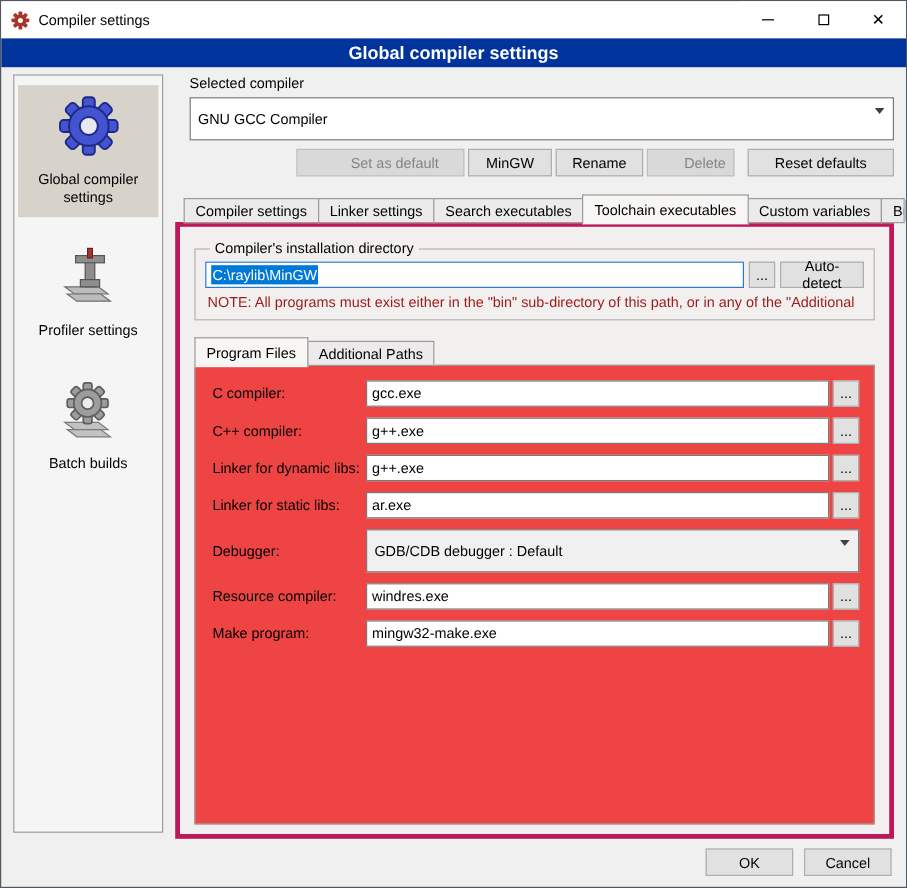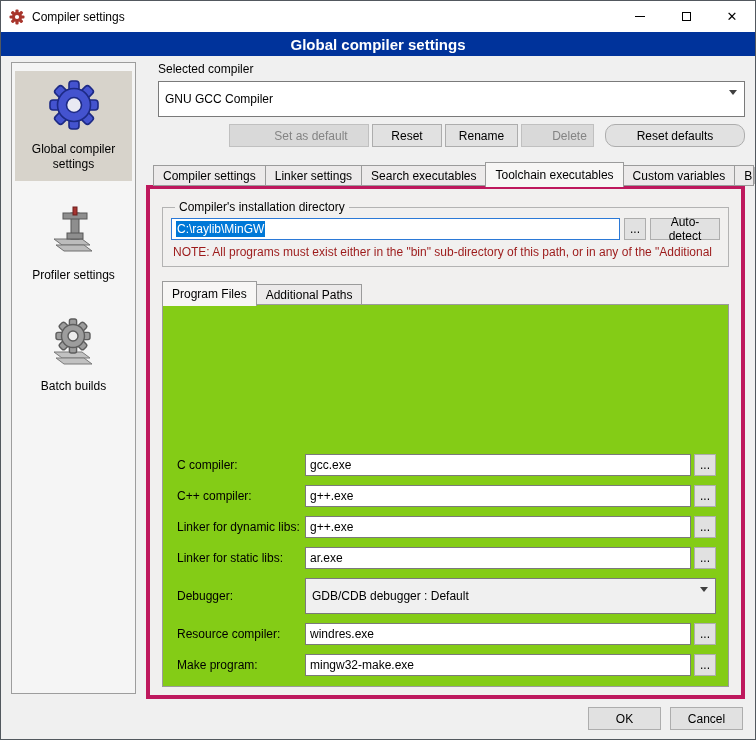--- a/index.html
+++ b/index.html
@@ -59,21 +59,21 @@
   .btn {
     background: #e1e1e1; border: 1px solid #adadad; height: 23px; font-size: 12px;
     display: flex; align-items: center; justify-content: center; cursor: default; padding: 0 6px;
   }
   .btn.disabled { color: #848484; background: #d9d9d9; border-color: #c0c0c0; padding-left: 30px; }
   .btnrow { display: flex; justify-content: flex-end; gap: 3px; margin: 7px 0 0 12px; }
   .btn-setdefault { width: 140px; }
   .btn-copy { width: 70px; }
   .btn-rename { width: 73px; }
   .btn-delete { width: 73px; }
-  .btn-reset { width: 140px; margin-left: 8px; border-radius: 10px; }
+  .btn-reset { width: 122px; margin-left: 8px; }
 
   
   .tabstrip { display: flex; align-items: flex-end; margin: 14px 0 0 7px; height: 25px; position: relative; z-index: 2; }
   .tab {
     height: 21px; padding: 0 9px; background: #eceaea; border: 1px solid #9b9b9b;
     display: flex; align-items: center; white-space: nowrap; cursor: default; margin-left: -1px;
   }
   .tab:first-child { margin-left: 0; }
   .tab.active { height: 25px; background: #f7f6f5; border-bottom: none; margin-bottom: -1px; z-index: 3; position: relative; }
   .tab.clipped { max-width: 43px; overflow: hidden; }
@@ -94,22 +94,22 @@
     padding: 0 4px; white-space: nowrap; overflow: hidden;
   }
   .textbox.focused { border-color: #2b79d7; }
   .seltext { background: #0078d7; color: #fff; padding: 1px 1px; }
   .browse { width: 22px; height: 22px; flex: 0 0 auto; }
   .autodetect { width: 70px; height: 22px; flex: 0 0 auto; }
   .note { color: #9c1a1a; margin: 5px 0 0 2px; white-space: nowrap; overflow: hidden; }
 
   .subtabstrip { margin: 13px 0 0 4px; }
   .subpanel {
-    flex: 1 1 auto; border: 1px solid #9b9b9b; background: #84cc16; margin: -1px 4px 0;
-    padding: 12px 12px 10px 14px; display: flex; flex-direction: column; gap: 9px; min-height: 0; justify-content: flex-end;
+    flex: 1 1 auto; border: 1px solid #9b9b9b; background: #ef4444; margin: -1px 4px 0;
+    padding: 12px 12px 10px 14px; display: flex; flex-direction: column; gap: 9px; min-height: 0;
   }
   .form-row { display: flex; align-items: center; }
   .row-label { width: 128px; flex: 0 0 auto; }
   .row-ctl { flex: 1 1 auto; display: flex; gap: 3px; min-width: 0; }
   .row-ctl .textbox { flex: 1 1 auto; }
   .row-ctl .combo { flex: 1 1 auto; }
 
   
   .footer { height: 40px; flex: 0 0 auto; display: flex; justify-content: flex-end; gap: 9px; padding: 8px 12px 0 0; }
   .footer .btn { width: 73px; }
@@ -206,21 +206,21 @@
 
       <div class="sel-label">Selected compiler</div>
 
       <div class="combo sel-combo">
         <span>GNU GCC Compiler</span>
         <span class="arrow"></span>
       </div>
 
       <div class="btnrow">
         <button class="btn btn-setdefault disabled">Set as default</button>
-        <button class="btn btn-copy">Reset</button>
+        <button class="btn btn-copy">MinGW</button>
         <button class="btn btn-rename">Rename</button>
         <button class="btn btn-delete disabled">Delete</button>
         <button class="btn btn-reset">Reset defaults</button>
       </div>
 
       <div class="tabstrip">
         <div class="tab">Compiler settings</div>
         <div class="tab">Linker settings</div>
         <div class="tab">Search executables</div>
         <div class="tab active">Toolchain executables</div>

